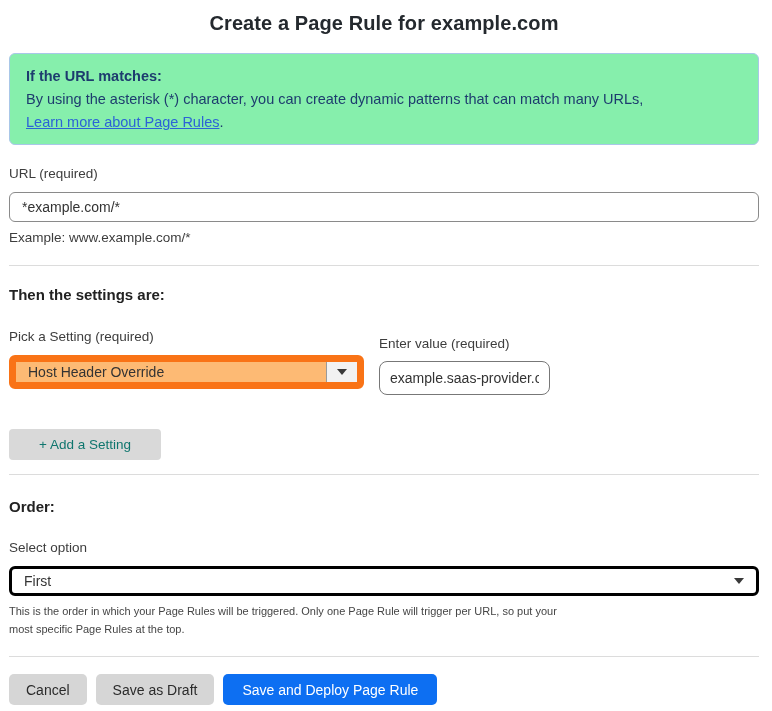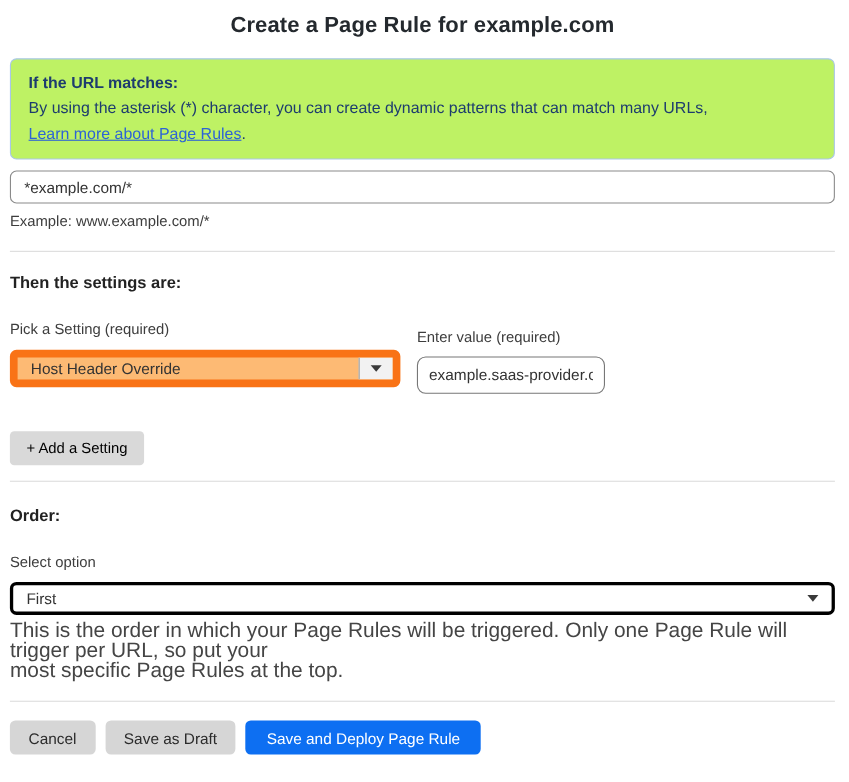--- a/index.html
+++ b/index.html
@@ -17,21 +17,21 @@
     font-size: 20px;
     font-weight: 700;
     color: #24292e;
     margin-top: 2px;
     letter-spacing: 0.1px;
     text-align: center;
   }
 
   .info-box {
     margin-top: 18px;
-    background: #bef264;
+    background: #86efac;
     border: 1px solid #a9c7e8;
     border-radius: 6px;
     padding: 11px 16px 10px 16px;
     color: #1d3c6e;
     font-size: 14.5px;
     line-height: 23px;
   }
   .info-box .info-heading { font-weight: 700; }
   .info-box a.learn-link {
     color: #2c63d6;
@@ -133,24 +133,24 @@
     color: #333333;
     outline: none;
   }
 
   .add-setting-btn {
     margin-top: 34px;
     display: inline-block;
     background: #d9d9d9;
     border: none;
     border-radius: 4px;
-    padding: 8px 15px;
+    padding: 8px 30px;
     font-family: "Liberation Sans", sans-serif;
     font-size: 13.5px;
-    color: #000000;
+    color: #0f766e;
     cursor: pointer;
   }
 
   .order-heading { margin-top: 23px; }
   .select-label { margin-top: 24px; }
 
   .select-box {
     margin-top: 10px;
     height: 30px;
     border: 3px solid #000000;
@@ -162,21 +162,21 @@
     cursor: pointer;
   }
   .select-box .sel-value {
     flex: 1;
     font-size: 14px;
     color: #333333;
   }
 
   .order-helper {
     margin-top: 6px;
-    font-size: 19px;
+    font-size: 11px;
     line-height: 18px;
     color: #454545;
   }
 
   .actions { margin-top: 17px; display: flex; align-items: center; }
   .btn {
     height: 31px;
     border: none;
     border-radius: 5px;
     font-family: "Liberation Sans", sans-serif;
@@ -204,20 +204,21 @@
 <div class="wrap">
 
   <h1 class="page-title">Create a Page Rule for example.com</h1>
 
   <div class="info-box">
     <div class="info-heading">If the URL matches:</div>
     <div>By using the asterisk (*) character, you can create dynamic patterns that can match many URLs,</div>
     <div><a class="learn-link">Learn more about Page Rules</a><span>.</span></div>
   </div>
 
+  <div class="field-label url-label">URL (required)</div>
   <input class="text-input" type="text" value="*example.com/*" style="">
   <div class="helper">Example: www.example.com/*</div>
 
   <hr class="divider divider-1">
 
   <div class="section-heading settings-heading">Then the settings are:</div>
 
   <div class="settings-row">
     <div class="col-setting">
       <div class="field-label">Pick a Setting (required)</div>

